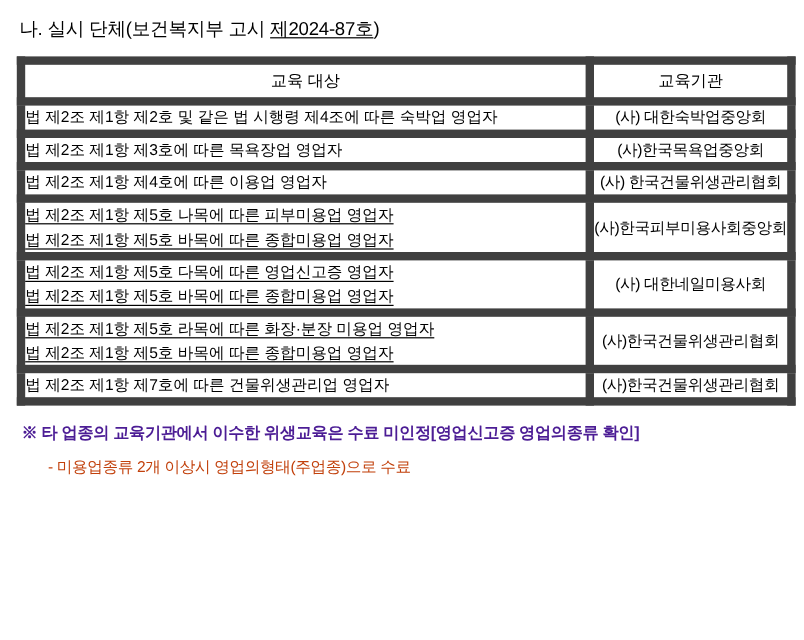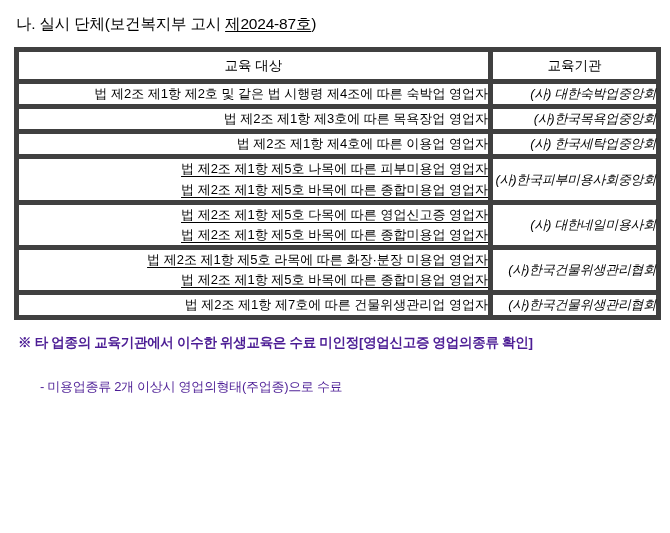--- a/index.html
+++ b/index.html
@@ -31,65 +31,63 @@
     text-decoration: underline;
     text-underline-offset: 2px;
   }
   table.main {
     width: 642px;
     border-collapse: collapse;
     table-layout: fixed;
     margin: 0 auto;
   }
   table.main th, table.main td {
-    border: 5px solid #404040;
+    border: 7px solid #404040;
     font-weight: normal;
     font-size: 13px;
     padding: 0;
   }
   table.main th {
     text-align: center;
     height: 27px;
     font-size: 13.5px;
     background: #ffffff;
   }
   td.target {
     padding: 5px 8px 5px 10px;
     vertical-align: middle;
     line-height: 1.55;
     white-space: nowrap;
-    text-align: right;
   }
   td.org {
-    text-align: right;
+    text-align: center;
     vertical-align: middle;
     font-size: 13px;
     letter-spacing: -0.3px;
     white-space: nowrap;
-    font-style: italic;
   }
   .u {
     text-decoration: underline;
     text-underline-offset: 2.5px;
   }
   .line {
     display: block;
   }
   .footnote {
     margin: 14px 0 0 4px;
     font-size: 13.5px;
     color: #4c1d95;
     font-weight: bold;
     letter-spacing: -0.3px;
     white-space: nowrap;
   }
   .subnote {
-    margin: 26px 0 0 26px;
+    margin: 10px 0 0 26px;
     font-size: 13px;
-    color: #4c1d95;
+    color: #c2410c;
     letter-spacing: -0.3px;
     white-space: nowrap;
   }
   .col-target { width: 474px; }
   .col-org { width: 168px; }
 </style>
 </head>
 <body>
 
 <div class="page">
@@ -119,21 +117,21 @@
       <tr>
         <td class="target">
           <span class="line">법 제2조 제1항 제3호에 따른 목욕장업 영업자</span>
         </td>
         <td class="org">(사)한국목욕업중앙회</td>
       </tr>
       <tr>
         <td class="target">
           <span class="line">법 제2조 제1항 제4호에 따른 이용업 영업자</span>
         </td>
-        <td class="org">(사) 한국세탁업중앙회</td>
+        <td class="org">(사) 한국건물위생관리협회</td>
       </tr>
       <tr>
         <td class="target">
           <span class="line u">법 제2조 제1항 제5호 나목에 따른 피부미용업 영업자</span>
           <span class="line u">법 제2조 제1항 제5호 바목에 따른 종합미용업 영업자</span>
         </td>
         <td class="org">(사)한국피부미용사회중앙회</td>
       </tr>
       <tr>
         <td class="target">

